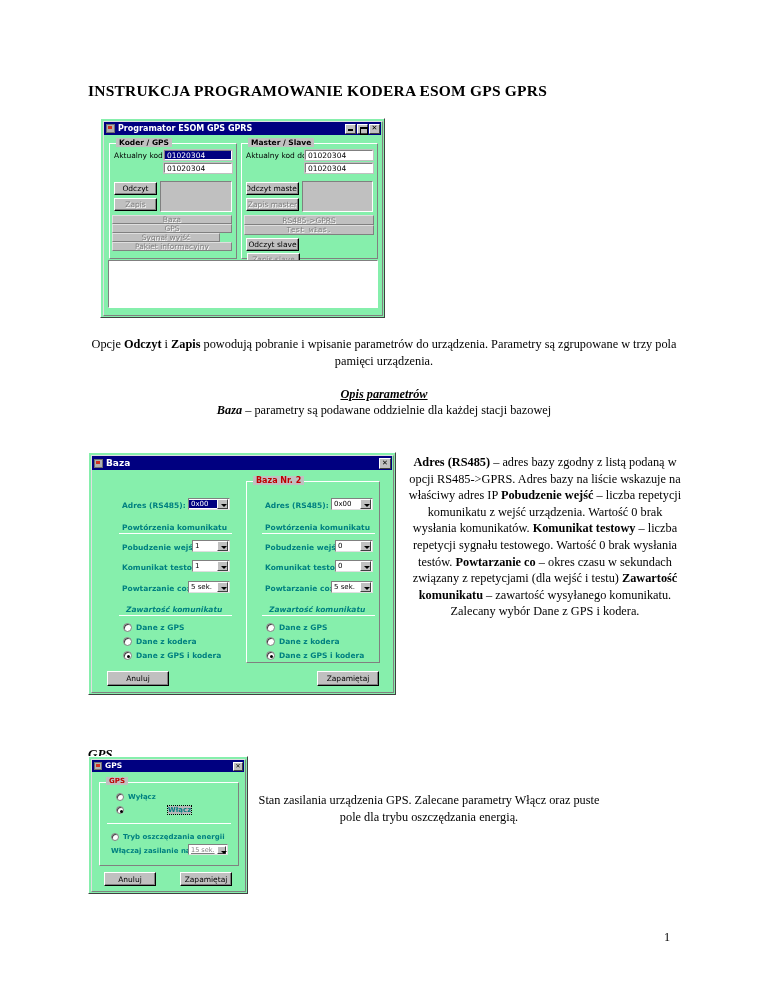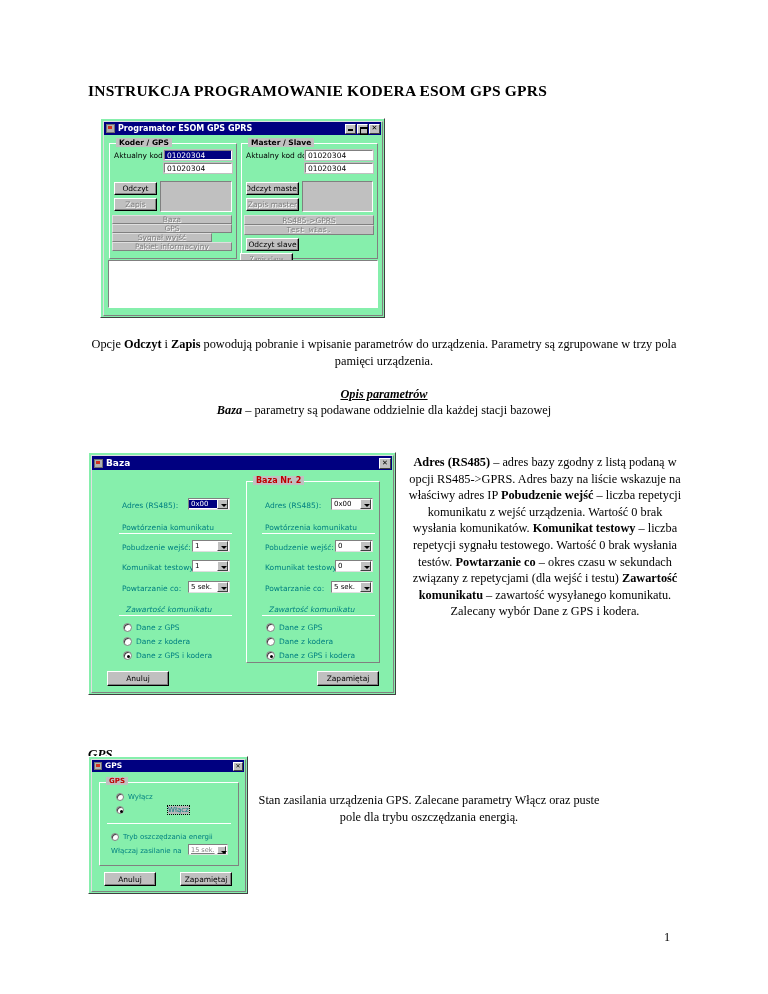--- a/index.html
+++ b/index.html
@@ -204,21 +204,21 @@
     position:absolute; left:88px; top:746px;
     font-family:"Liberation Serif", serif;
     font-size:13px; font-weight:bold; font-style:italic;
   }
   .pageno {
     position:absolute; left:664px; top:930px;
     font-family:"Liberation Serif", serif; font-size:12.3px;
   }
 
   
-  .teal { color:#008080; font-weight:normal; }
+  .teal { color:#008080; font-weight:bold; }
   .red  { color:#c00000; font-weight:bold; }
 </style>
 </head>
 <body>
 
 <div class="page">
 
   <h1 class="doc-title">INSTRUKCJA PROGRAMOWANIE KODERA ESOM GPS GPRS</h1>
 
   <div class="win" style="left:100px; top:118px; width:285px; height:200px;">
@@ -250,21 +250,21 @@
     </div>
     <div class="field" style="left:63px; top:44px; width:68px; height:10px;">
       <span>01020304</span>
     </div>
     <div class="btn" style="left:13px; top:63px; width:43px; height:13px;">Odczyt</div>
     <div class="btn disabled" style="left:13px; top:79px; width:43px; height:13px;">Zapis</div>
     <div class="sunken-panel" style="left:59px; top:62px; width:72px; height:31px;"></div>
 
     <div class="btn flat disabled" style="left:11px; top:96px; width:120px; height:9px;">Baza</div>
     <div class="btn flat disabled" style="left:11px; top:105px; width:120px; height:9px;">GPS</div>
-    <div class="btn flat disabled" style="left:11px; top:114px; width:100px; height:9px;">Sygnał wyjść</div>
+    <div class="btn flat disabled" style="left:11px; top:114px; width:108px; height:9px;">Sygnał wyjść</div>
     <div class="btn flat disabled" style="left:11px; top:123px; width:120px; height:9px;">Pakiet informacyjny</div>
 
     <div class="groupbox" style="left:140px; top:24px; width:137px; height:116px;">
       <div class="gb-inner"></div>
       <span class="gb-label">Master / Slave</span>
     </div>
     <span class="lbl" style="left:145px; top:32px;">Aktualny kod dostępu:</span>
     <div class="field" style="left:204px; top:31px; width:68px; height:10px;">
       <span>01020304</span>
     </div>
@@ -272,21 +272,21 @@
       <span>01020304</span>
     </div>
     <div class="btn" style="left:145px; top:63px; width:53px; height:13px;">Odczyt master</div>
     <div class="btn disabled" style="left:145px; top:79px; width:53px; height:13px;">Zapis master</div>
     <div class="sunken-panel" style="left:201px; top:62px; width:71px; height:31px;"></div>
 
     <div class="btn flat disabled" style="left:143px; top:96px; width:130px; height:10px;">RS485-&gt;GPRS</div>
     <div class="btn flat disabled" style="left:143px; top:106px; width:130px; height:10px;font-family:Liberation Mono, monospace;">Test właś.</div>
 
     <div class="btn" style="left:145px; top:119px; width:53px; height:13px;">Odczyt slave</div>
-    <div class="btn disabled" style="left:139px; top:134px; width:53px; height:12px;font-family:Liberation Serif, serif;">Zapis slave</div>
+    <div class="btn disabled" style="left:146px; top:134px; width:53px; height:12px;">Zapis slave</div>
     <div class="btn flat disabled" style="left:143px; top:150px; width:130px; height:10px;">GPRS</div>
 
     <div class="white-area" style="left:7px; top:141px; width:270px; height:48px;"></div>
   </div>
 
   <div class="para" style="left:88px; top:336px; width:592px;">
     <span>Opcje </span><b>Odczyt</b><span> i </span><b>Zapis</b><span> powodują pobranie i wpisanie parametrów do urządzenia. Parametry są zgrupowane w trzy pola pamięci urządzenia.</span>
   </div>
 
   <div class="para" style="left:88px; top:386px; width:592px;">

